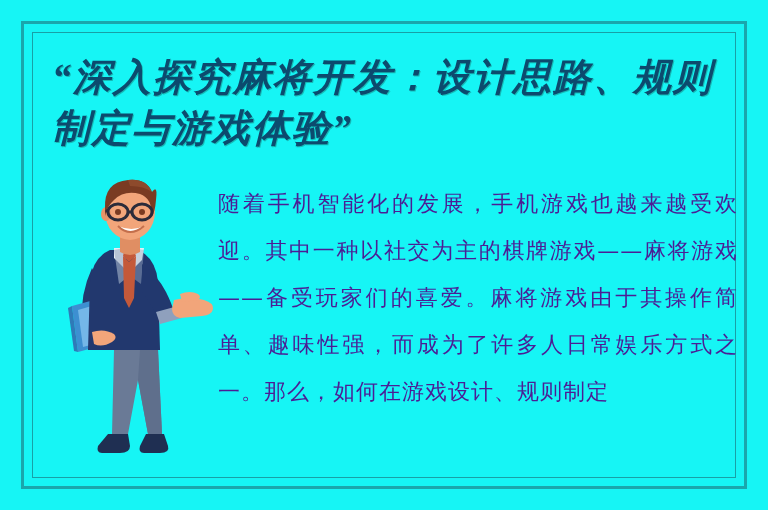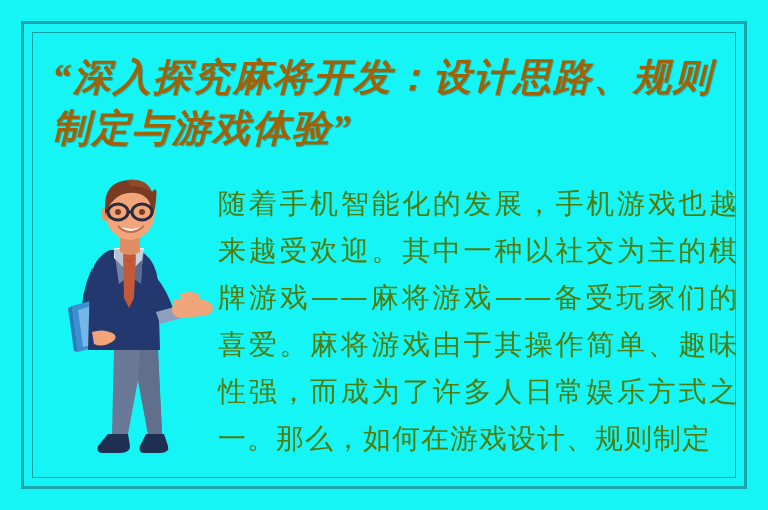--- a/index.html
+++ b/index.html
@@ -43,40 +43,40 @@
     box-sizing: border-box;
     pointer-events: none;
   }
 
   
   .title {
     position: absolute;
     left: 52px;
     top: 52px;
     width: 680px;
-    color: #a16207;
+    color: #0c4a6e;
     font-family: "Liberation Serif", serif;
     font-size: 38px;
     font-weight: bold;
     font-style: italic;
     line-height: 1.35;
     letter-spacing: 2px;
     text-shadow: 1px 1px 0 rgba(20,80,70,0.35);
     white-space: pre-wrap;
   }
 
   
   .body-text {
     position: absolute;
     left: 218px;
     top: 180px;
     width: 520px;
-    color: #4d7c0f;
+    color: #4c1d95;
     font-family: "DejaVu Sans", sans-serif;
-    font-size: 28px;
+    font-size: 22px;
     line-height: 47px;
     letter-spacing: 1px;
     text-align: justify;
     text-justify: inter-character;
   }
 
   
   .illustration {
     position: absolute;
     left: 62px;

